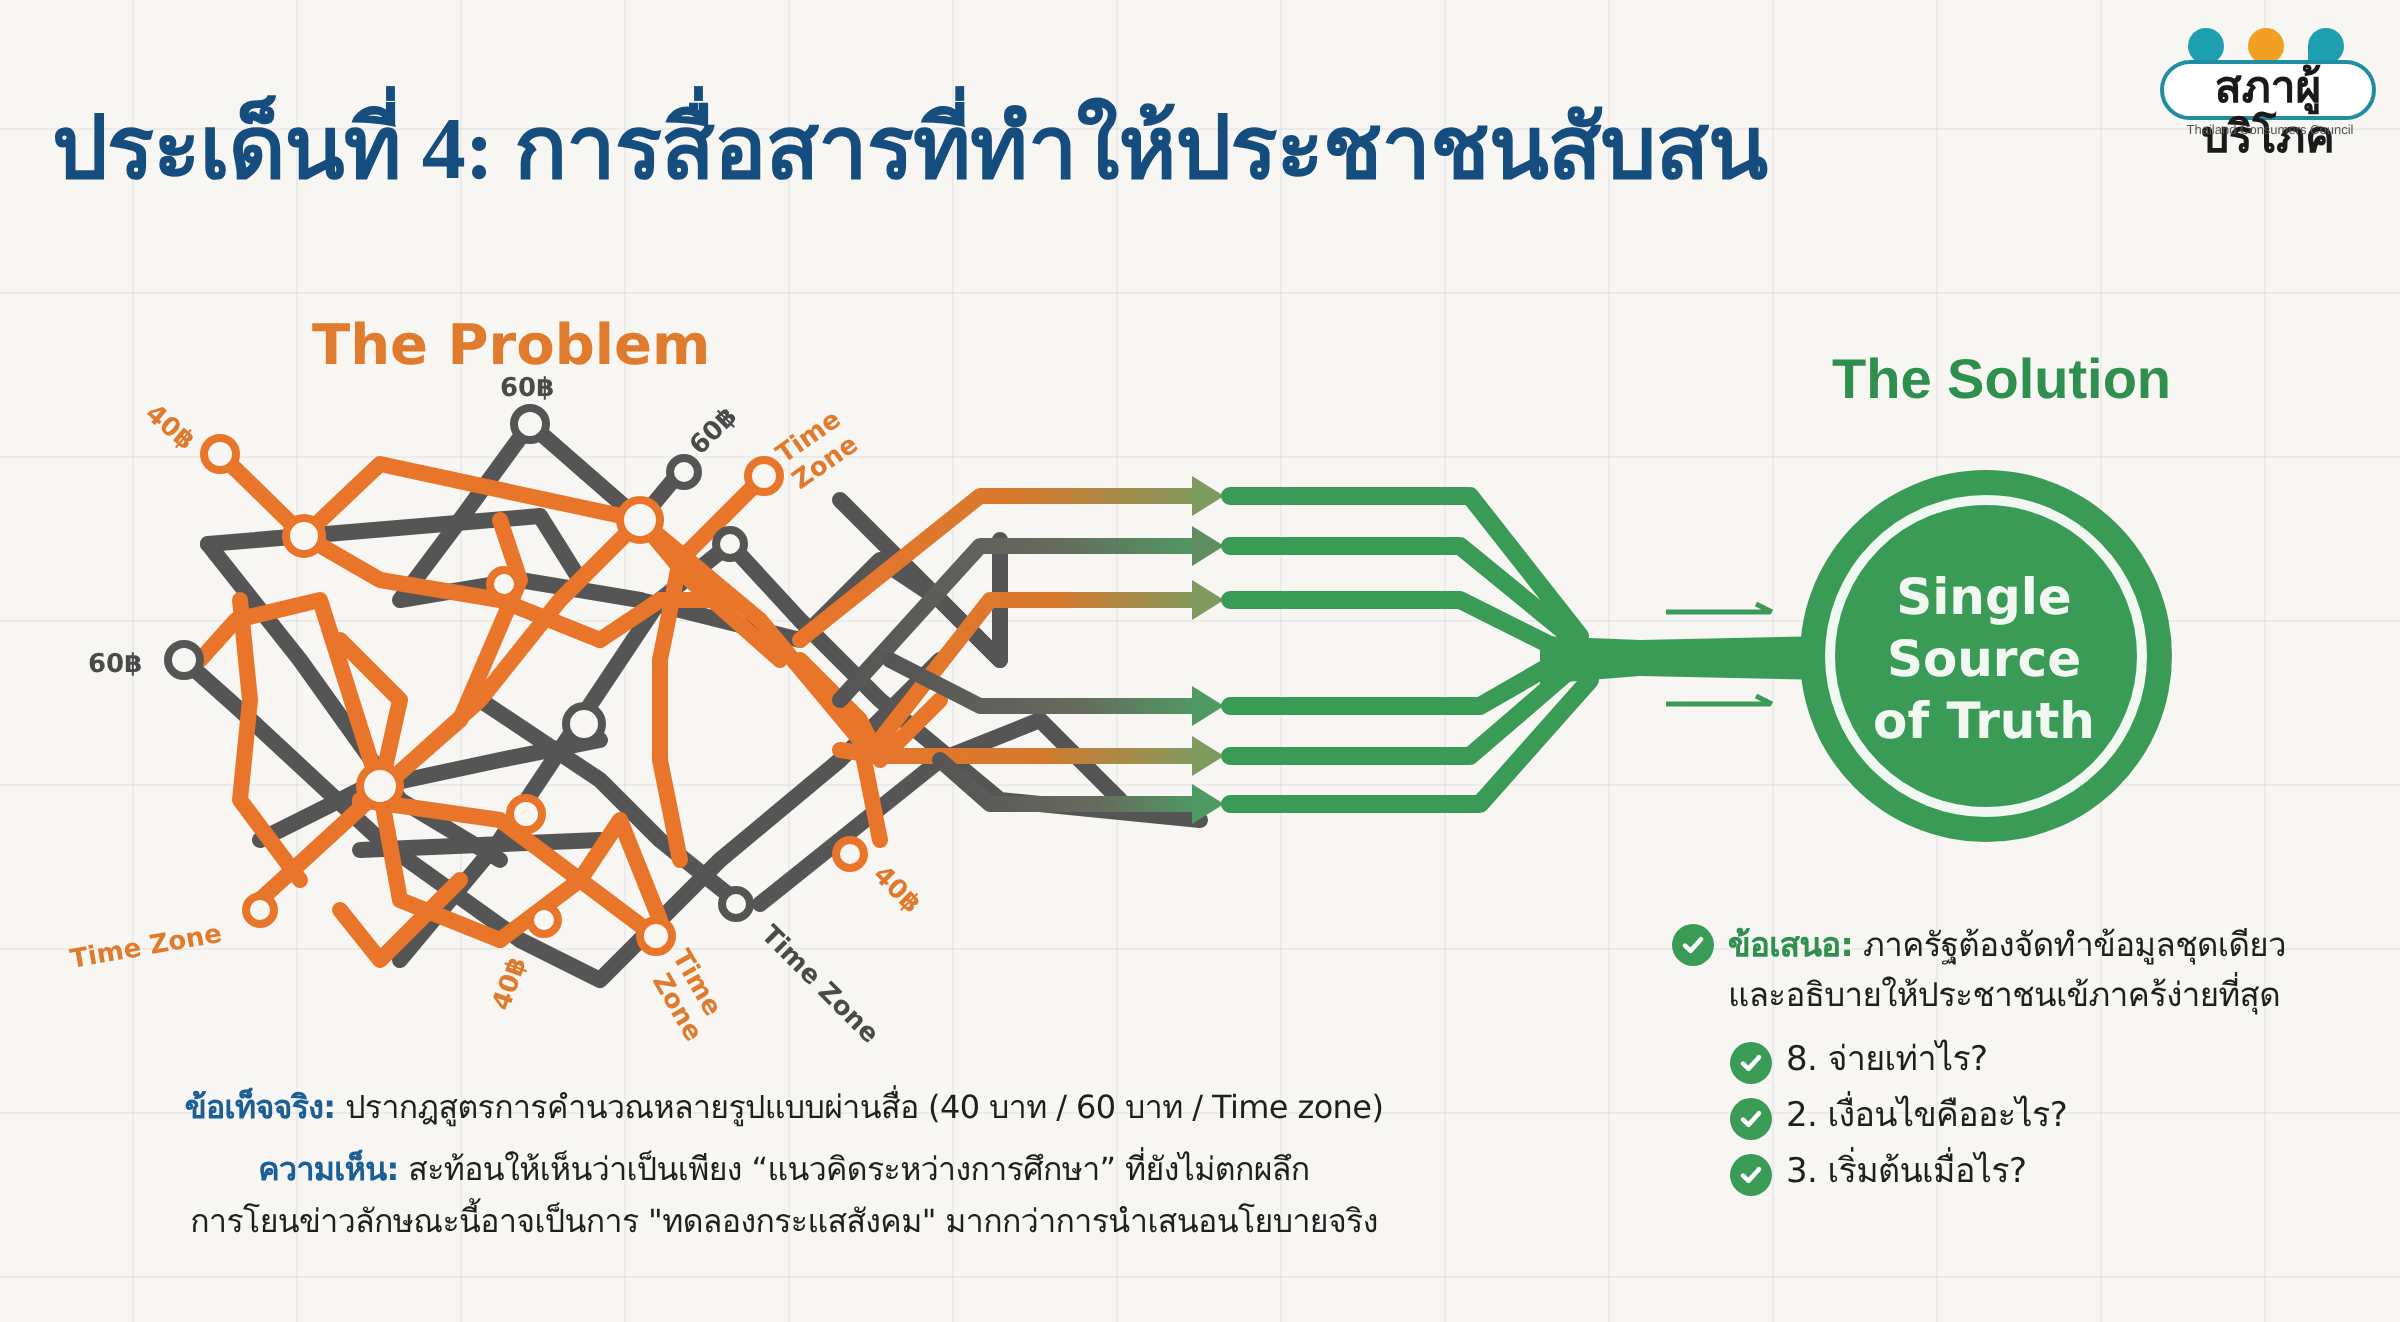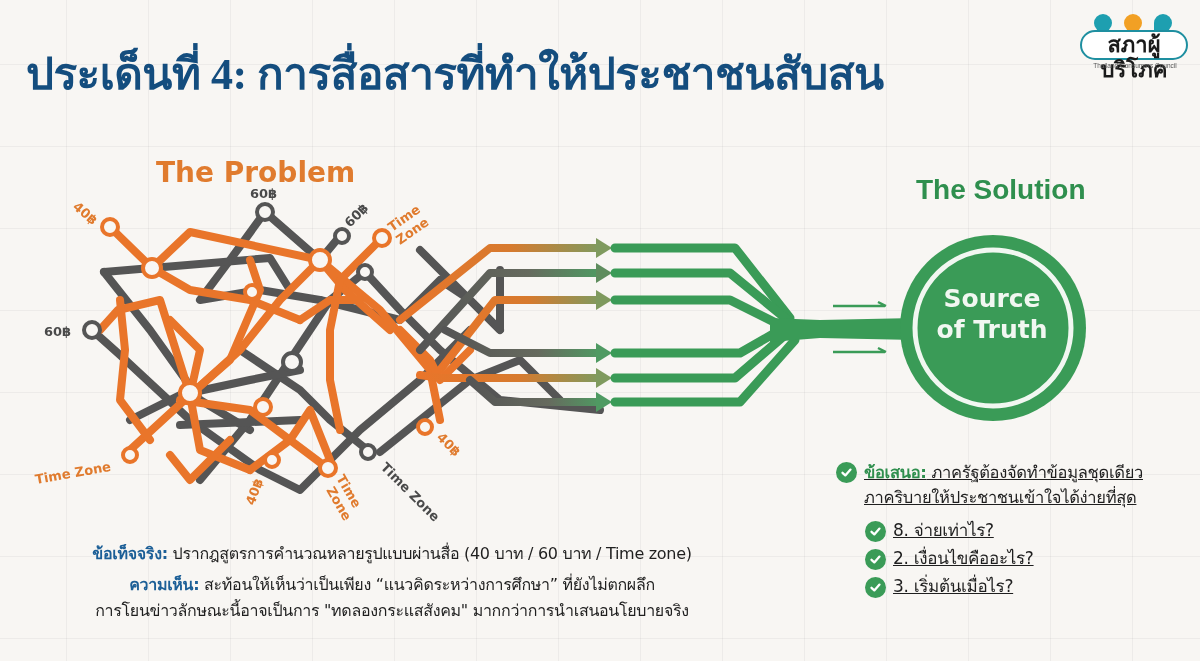--- a/index.html
+++ b/index.html
@@ -65,21 +65,21 @@
   .facts .row2 { margin-top: 5px; }
   .proposal { position: absolute; left: 836px; top: 460px; width: 360px; }
   .proposal .head { display: flex; align-items: flex-start; }
   .check {
     flex: none; width: 21px; height: 21px; border-radius: 50%;
     background: #3a9b57; display: inline-flex; align-items: center; justify-content: center;
     margin-right: 7px; margin-top: 2px;
   }
   .proposal .txt {
     font-size: 16.5px; line-height: 25px; color: #1f1f1f;
-    font-family: "DejaVu Sans", sans-serif; letter-spacing: -0.3px; text-decoration: underline;
+    font-family: "DejaVu Sans", sans-serif; letter-spacing: -0.3px;
   }
   .proposal .key { color: #2f8f4e; font-weight: 700; }
   .items { margin-left: 29px; margin-top: 6px; }
   .items .item { display: flex; align-items: center; height: 28px; }
   .items .item .txt { font-size: 17px; }
 </style>
 </head>
 <body>
 
 <div class="grid"></div>
@@ -210,20 +210,21 @@
   <g stroke="#3a9b57" stroke-width="2.5" fill="none">
     <path d="M833,306 L885,306 M878,302 L886,306"></path>
     <path d="M833,352 L885,352 M878,348 L886,352"></path>
   </g>
 
   <circle cx="993" cy="328" r="93" fill="#3a9b57"></circle>
   <circle cx="993" cy="328" r="78" fill="none" stroke="#f1f7f1" stroke-width="5"></circle>
 </svg>
 
 <div class="circle-text">
+  <div>Single</div>
   <div>Source</div>
   <div>of Truth</div>
 </div>
 
 <div class="facts">
   <p>
     <span class="key">ข้อเท็จจริง:</span><span> ปรากฎสูตรการคำนวณหลายรูปแบบผ่านสื่อ (40 บาท / 60 บาท / Time zone)</span>
   </p>
   <p class="row2">
     <span class="key">ความเห็น:</span><span> สะท้อนให้เห็นว่าเป็นเพียง “แนวคิดระหว่างการศึกษา” ที่ยังไม่ตกผลึก</span>
@@ -233,21 +234,21 @@
 
 <div class="proposal">
   <div class="head">
     <span class="check">
       <svg width="13" height="13" viewBox="0 0 13 13">
           <path d="M2.5,6.8 L5.3,9.4 L10.5,3.6" fill="none" stroke="#fff" stroke-width="2.3" stroke-linecap="round" stroke-linejoin="round"></path>
         </svg>
     </span>
     <div class="txt">
       <span class="key">ข้อเสนอ:</span><span> ภาครัฐต้องจัดทำข้อมูลชุดเดียว</span><br>
-      <span>ภาคริบายให้ประชาชนเข้าใจได้ง่ายที่สุด</span><br>
+      <span>และอธิบายให้ประชาชนเข้ภาคร้ง่ายที่สุด</span><br>
     </div>
   </div>
   <div class="items">
     <div class="item">
       <span class="check">
         <svg width="13" height="13" viewBox="0 0 13 13">
             <path d="M2.5,6.8 L5.3,9.4 L10.5,3.6" fill="none" stroke="#fff" stroke-width="2.3" stroke-linecap="round" stroke-linejoin="round"></path>
           </svg>
       </span>
       <span class="txt">8. จ่ายเท่าไร?</span>

